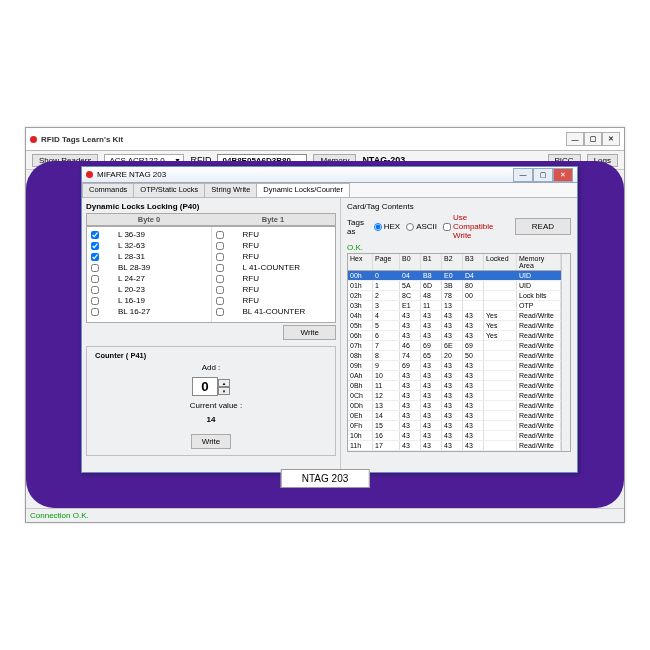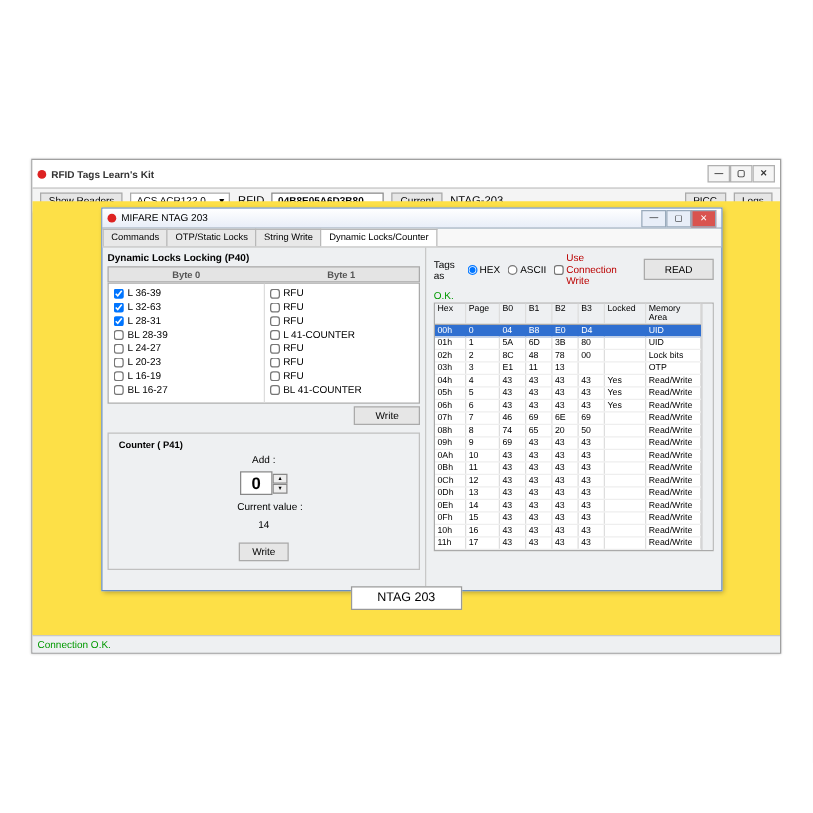--- a/index.html
+++ b/index.html
@@ -7,43 +7,43 @@
 .app{position:absolute;left:25px;top:127px;right:25px;bottom:127px;background:#eef0f2;border:1px solid #a0a0a0;box-shadow:0 0 2px rgba(0,0,0,.2);}
 .titlebar{height:14px;background:#fff;border-bottom:1px solid #b8b8b8;display:flex;align-items:center;padding:4px 4px;font-size:8px;color:#333;font-weight:bold;}
 .red-dot{width:7px;height:7px;border-radius:50%;background:#d22;margin-right:4px;}
 .winbtns{margin-left:auto;display:flex;gap:0;}
 .winbtn{width:16px;height:12px;border:1px solid #b0b0b0;background:#f5f5f5;display:flex;align-items:center;justify-content:center;font-size:7px;}
 .toolbar{height:18px;background:#f4f4f4;border-bottom:1px solid #c8c8c8;display:flex;align-items:center;padding:0 6px;gap:6px;}
 .btn{background:#e6e6e6;border:1px solid #aaa;padding:1px 6px;font-size:8px;cursor:pointer;}
 .btn.wide{padding:2px 10px;}
 .select{background:#fff;border:1px solid #aaa;padding:1px 4px;font-size:8px;min-width:70px;display:flex;justify-content:space-between;}
 .input{background:#fff;border:1px solid #888;padding:1px 4px;font-size:8px;font-weight:bold;}
-.bold{font-weight:normal;text-align:center;}
-.canvas{position:absolute;top:33px;left:0;right:0;bottom:14px;background:#fde047;}
+.bold{font-weight:bold;text-align:center;}
+.canvas{position:absolute;top:33px;left:0;right:0;bottom:14px;background:#4c1d95;border-radius:28px;}
 .status{position:absolute;bottom:0;left:0;right:0;height:13px;background:#eef0f2;border-top:1px solid #c8c8c8;color:#090;font-size:8px;padding:0 4px;display:flex;align-items:center;}
 .labelbox{position:absolute;bottom:20px;left:50%;transform:translateX(-50%);background:#fff;border:1px solid #999;padding:3px 20px;font-size:10px;}
 
 .child{position:absolute;left:55px;top:5px;width:495px;height:305px;background:#eef0f2;border:1px solid #6a8fc0;box-shadow:1px 1px 4px rgba(0,0,0,.3);}
 .child .ctitle{height:15px;background:linear-gradient(#fff,#e8eef8);border-bottom:1px solid #9ab;display:flex;align-items:center;padding:0 4px;font-size:8px;}
 .child .cwinbtns{margin-left:auto;display:flex;}
 .child .cwinbtn{width:18px;height:12px;border:1px solid #9ab;background:#e8eef8;font-size:7px;display:flex;align-items:center;justify-content:center;}
 .child .cwinbtn.close{background:#d9534f;color:#fff;}
 .tabs{height:14px;display:flex;border-bottom:1px solid #b8b8b8;background:#f8f8f8;font-size:7.5px;}
 .tab{padding:1px 6px;border:1px solid #b8b8b8;border-bottom:none;background:#e8e8e8;margin-right:-1px;cursor:pointer;}
 .tab.active{background:#fff;}
 .body{display:flex;height:calc(100% - 29px);}
 .left{width:250px;padding:4px;border-right:1px solid #c8c8c8;}
 .right{flex:1;padding:4px 6px;}
 .grouphead{font-size:8px;font-weight:bold;margin-bottom:2px;}
 .tbltop{display:flex;background:#e4e4e4;border:1px solid #aaa;font-size:7.5px;}
 .tbltop>div{flex:1;text-align:center;padding:1px 0;color:#555;font-weight:bold;}
 .listbox{background:#fff;border:1px solid #aaa;height:95px;display:flex;font-size:8px;}
 .col{flex:1;padding:2px 4px;border-right:1px solid #ddd;}
 .col:last-child{border-right:none;}
-.chk{display:flex;align-items:center;gap:3px;line-height:11px;}
+.chk{display:flex;align-items:center;gap:19px;line-height:11px;}
 .chk input{width:8px;height:8px;margin:0;}
 .counter{margin-top:6px;border:1px solid #c0c0c0;padding:3px 4px 6px 4px;}
 .counter .head{font-size:7.5px;font-weight:bold;margin:-8px 0 3px 2px;background:#eef0f2;display:inline-block;padding:0 2px;}
 .crow{display:flex;align-items:center;gap:5px;font-size:8px;flex-direction:column;}
 .spin{display:flex;align-items:center;}
 .spin input{width:22px;text-align:center;border:1px solid #888;padding:1px;font-weight:bold;}
 .spin .ud{display:flex;flex-direction:column;}
 .spin .ud span{width:10px;height:6px;border:1px solid #888;font-size:5px;display:flex;align-items:center;justify-content:center;background:#eee;}
 .writebar{display:flex;justify-content:flex-end;margin-top:2px;}
 .writebar .btn{padding:2px 16px;}
@@ -80,21 +80,21 @@
     </div>
   </div>
   <div class="toolbar">
     <div class="btn">Show Readers</div>
     <div class="select">
           <span>ACS ACR122 0</span>
           <span>▾</span>
         </div>
     <span>RFID</span>
     <span class="input" style="min-width:80px">04B8E05A6D3B80</span>
-    <div class="btn">Current</div>
+    <div class="btn">Memory</div>
     <span class="bold">NTAG-203</span>
     <div style="flex:1"></div>
     <div class="btn">PICC</div>
     <div class="btn">Logs</div>
   </div>
   <div class="canvas">
     <div class="child">
       <div class="ctitle">
         <span class="red-dot"></span>
         <span>MIFARE NTAG 203</span>
@@ -202,33 +202,34 @@
                     </div>
               </div>
               <span style="margin-left:10px">Current value :</span>
               <span class="bold">14</span>
               <div style="flex:1"></div>
               <div class="btn wide">Write</div>
             </div>
           </div>
         </div>
         <div class="right">
+          <div class="rhead">Card/Tag Contents</div>
           <div class="showas">
             <span>Tags as</span>
             <label>
                   <input type="radio" checked="" style="">
                   <span>HEX</span>
                 </label>
             <label>
                   <input type="radio" style="">
                   <span>ASCII</span>
                 </label>
             <label class="ucw">
                   <input type="checkbox" style="">
-                  <span>Use Connection Write</span>
+                  <span>Use Compatible Write</span>
                 </label>
             <div class="readbtn">READ</div>
           </div>
           <div class="ok">O.K.</div>
           <div class="grid">
             <div style="display:flex">
               <div style="flex:1">
                 <div class="gh" id="gh">
                       <div class="c0">Hex</div>
                       <div class="c1">Page</div>

